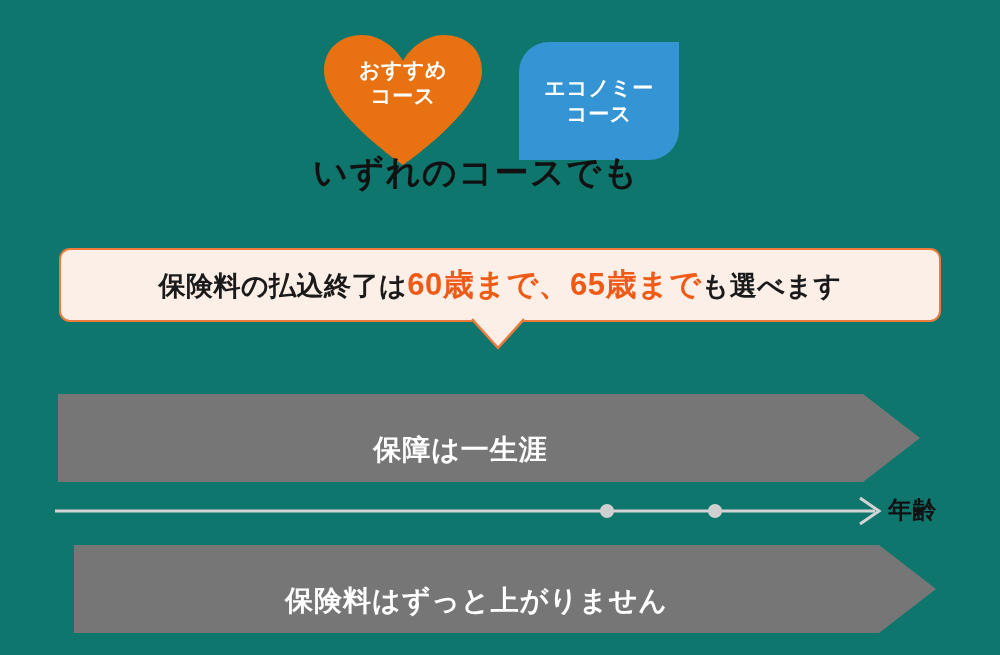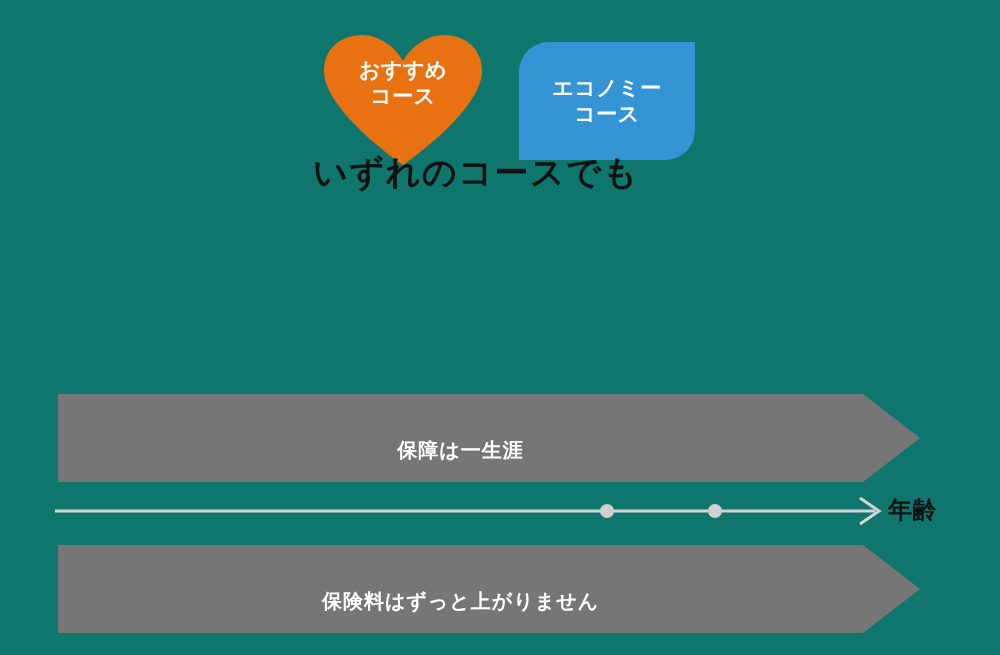--- a/index.html
+++ b/index.html
@@ -55,21 +55,21 @@
     font-size: 21px;
     line-height: 1.22;
     letter-spacing: 0.5px;
     z-index: 2;
   }
 
   .badge-blue {
     position: absolute;
     left: 519px;
     top: 12px;
-    width: 176px;
+    width: 160px;
     height: 118px;
     background: #3494D4;
     border-radius: 30px 0 30px 0;
     display: flex;
     align-items: center;
     justify-content: center;
   }
   .badge-blue .badge-text {
     color: #ffffff;
     font-weight: bold;
@@ -173,27 +173,27 @@
   .arrow-bar .bar-label {
     position: absolute;
     left: 0;
     top: 0;
     width: 805px;
     height: 112px;
     display: flex;
     align-items: center;
     justify-content: center;
     color: #ffffff;
-    font-size: 20px;
+    font-size: 28px;
     font-weight: bold;
     letter-spacing: 1px;
     z-index: 2;
   }
   #bar-coverage { top: 394px; }
-  #bar-premium  { top: 545px; }
+  #bar-premium  { top: 545px; margin-left: 16px; }
 
   
   #axis {
     position: absolute;
     left: 55px;
     top: 492px;
     width: 835px;
     height: 38px;
   }
   #axis svg {
@@ -235,20 +235,29 @@
       <div class="badge-text">
         <span class="badge-line">エコノミー</span>
         <span class="badge-line">コース</span>
       </div>
     </div>
 
   </div>
 
   <div id="heading">いずれのコースでも</div>
 
+  <div id="callout-wrap">
+    <div id="callout-box">
+      <div id="callout-text"><span>保険料の払込終了は</span><span class="hl">60歳まで、65歳まで</span><span>も選べます</span></div>
+    </div>
+    <svg id="callout-tail" viewBox="0 0 80 32" xmlns="http://www.w3.org/2000/svg">
+      <path d="M14 0 L40 30 L66 0" fill="#FCEFE7" stroke="none"></path>
+      <path d="M14 1.2 L40 30 L66 1.2" fill="none" stroke="#EE7B3C" stroke-width="2.5" stroke-linejoin="miter"></path>
+    </svg>
+  </div>
 
   <div id="age-labels">
   </div>
 
   <div class="arrow-bar" id="bar-coverage">
     <svg viewBox="0 0 862 88" xmlns="http://www.w3.org/2000/svg">
       <path d="M0 0 L805 0 L862 44 L805 88 L0 88 Z" fill="#767676"></path>
     </svg>
     <div class="bar-label">保障は一生涯</div>
   </div>

